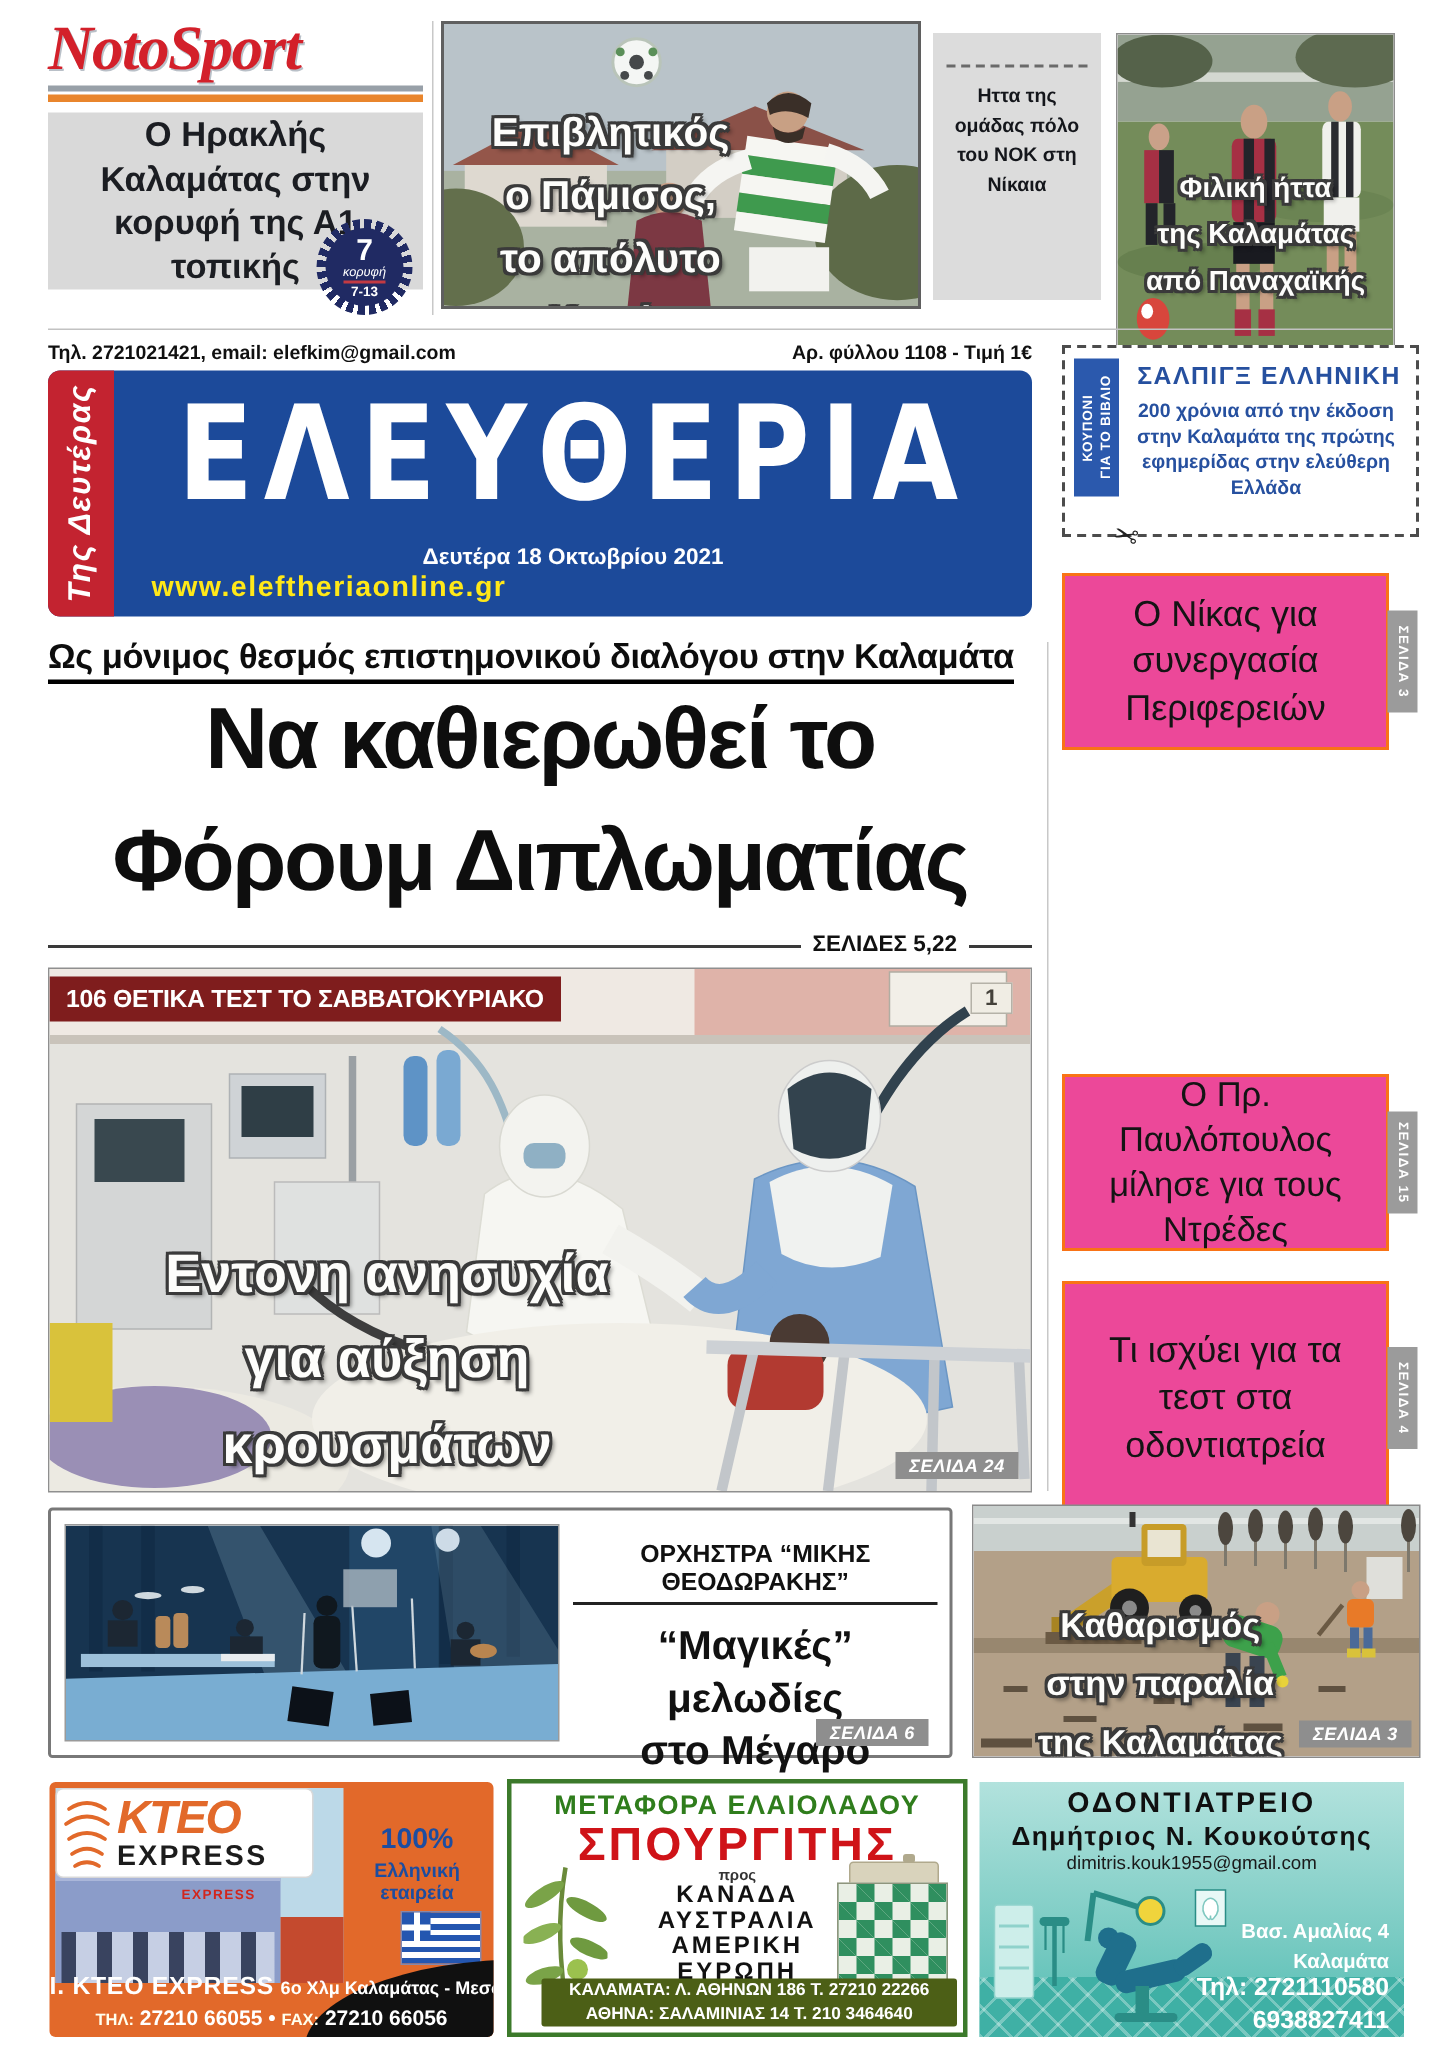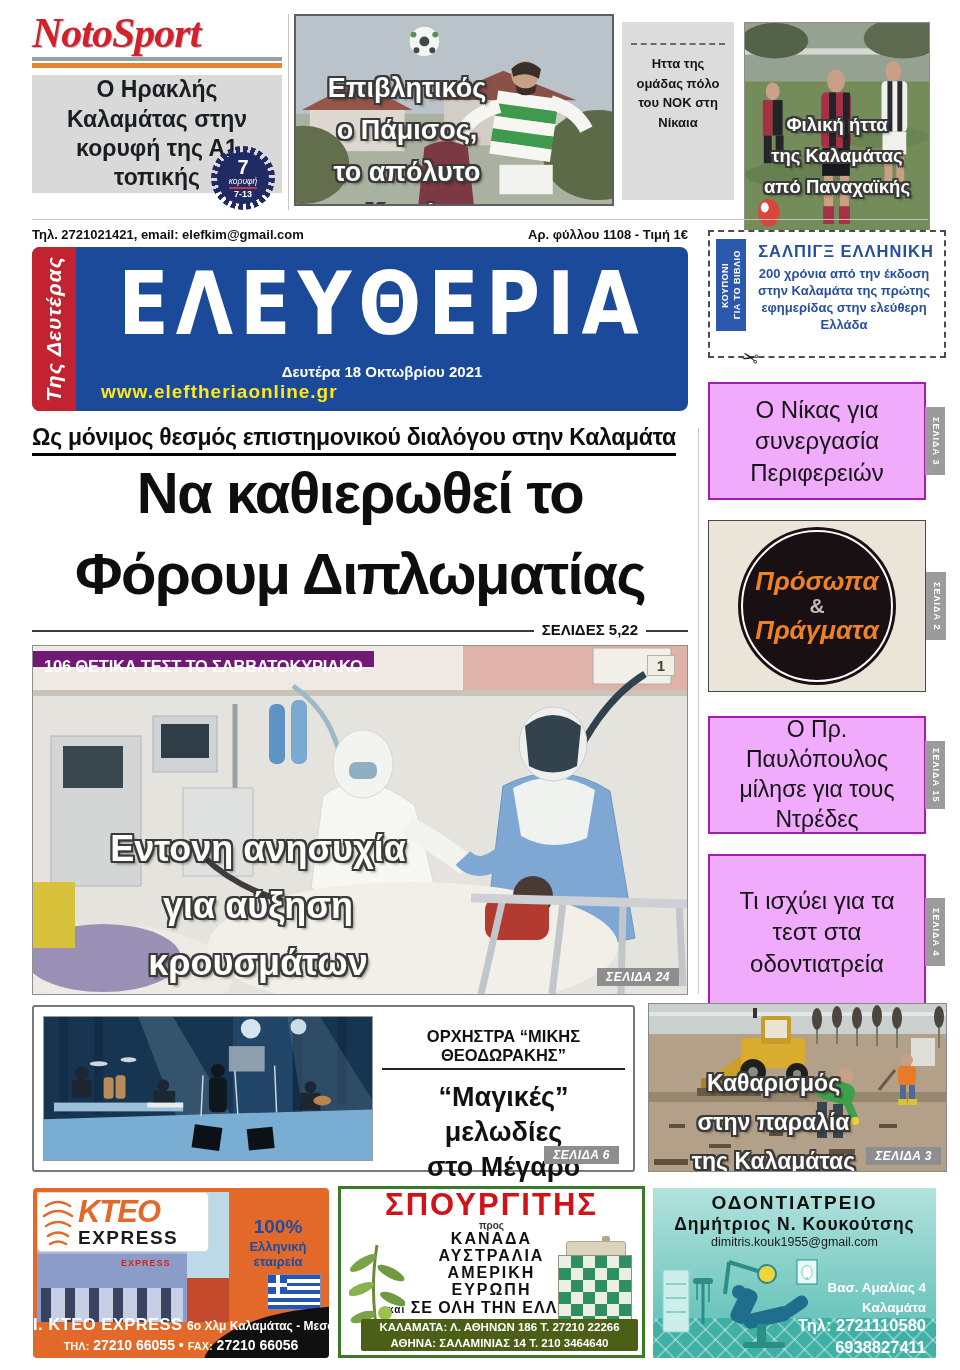--- a/index.html
+++ b/index.html
@@ -58,21 +58,21 @@
   #coupon-strip{left:6px;top:7px;width:30px;height:92px;background:#2b59ad;display:flex;
                 align-items:center;justify-content:center;gap:2px;}
   .coupon-strip-line{color:#fff;font-weight:bold;font-size:9px;letter-spacing:.5px;}
   #coupon-title{margin:10px 4px 0 42px;text-align:center;font-weight:bold;font-size:16.5px;
                 color:#26509f;letter-spacing:1px;}
   #coupon-body{margin:4px 8px 0 42px;text-align:center;font-weight:bold;font-size:13px;
                line-height:1.32;color:#26509f;}
   #scissors{left:32px;bottom:-14px;font-size:20px;color:#222;transform:scaleX(-1) rotate(-14deg);}
   
   #vdiv-main{left:698px;top:428px;height:566px;width:1px;}
-  .sb-box{left:708px;width:218px;background:#f0abfc;border:2px solid #a21caf;box-sizing:border-box;
+  .sb-box{left:708px;width:218px;background:#ec4899;border:2px solid #f97316;box-sizing:border-box;
           display:flex;align-items:center;justify-content:center;text-align:center;
           font-size:24px;color:#141414;line-height:1.3;padding:4px 10px;}
   #sb-nikas{top:382px;height:118px;}
   #sb-prosopa{top:520px;height:172px;background:#eae5d8;border:1px solid #4a4a4a;}
   #sb-pavlopoulos{top:716px;height:118px;font-size:23px;}
   #sb-tests{top:854px;height:156px;}
   .ptab{position:absolute;right:-21px;top:50%;transform:translateY(-50%);width:20px;height:68px;
         background:#9b9b9b;color:#fff;writing-mode:vertical-rl;font-size:9px;font-weight:bold;
         letter-spacing:1px;display:flex;align-items:center;justify-content:center;}
   #pp-circle{width:148px;height:148px;border-radius:50%;background:#181013;border:2px solid #fff;
@@ -82,21 +82,21 @@
   .pp-amp{font-weight:bold;font-size:21px;color:#bdbdbd;}
   
   #kicker{left:32px;top:424px;font-size:23px;font-weight:bold;color:#0d0d0d;
           border-bottom:3px solid #000;padding-bottom:2px;letter-spacing:-.3px;}
   #headline{left:32px;top:452px;width:656px;text-align:center;font-weight:bold;font-size:58px;
             letter-spacing:-1.5px;line-height:1.4;color:#0e0e0e;}
   #pages-row{left:32px;top:630px;width:656px;border-top:2px solid #3a3a3a;}
   #pages-label{right:42px;top:-11px;background:#fff;padding:0 8px;font-size:15px;font-weight:bold;color:#111;}
   
   #covid{left:32px;top:645px;width:656px;height:350px;border:1px solid #8f8f8f;}
-  #covid-banner{left:0;top:5px;height:16px;background:#701a75;color:#fff;font-weight:bold;
+  #covid-banner{left:0;top:5px;height:30px;background:#7f1d1d;color:#fff;font-weight:bold;
                 font-size:16.5px;line-height:30px;padding:0 11px;letter-spacing:-.2px;}
   #room-no{right:12px;top:9px;font-size:15px;font-weight:bold;color:#44413a;background:#f0ede4;
            padding:1px 9px;border:1px solid #b5b2a8;}
   #covid-caption{left:10px;top:175px;width:430px;text-align:center;font-size:36px;line-height:1.58;}
   .pbadge{background:#8e8e8e;color:#fff;font-size:12px;font-weight:bold;font-style:italic;
           padding:2px 9px;letter-spacing:.5px;}
   #covid-badge{right:8px;bottom:8px;}
   
   #concert-box{left:32px;top:1005px;width:603px;height:167px;border:2px solid #787878;border-radius:3px;box-sizing:border-box;}
   #concert-photo{left:9px;top:9px;width:330px;height:145px;border:1px solid #9a9a9a;}
@@ -297,28 +297,20 @@
     <span class="abs" id="scissors">✂</span>
   </div>
 
   <div class="abs vdiv" id="vdiv-main"></div>
 
   <div class="abs sb-box" id="sb-nikas">
     <span>Ο Νίκας για συνεργασία Περιφερειών</span>
     <span class="ptab">ΣΕΛΙΔΑ 3</span>
   </div>
 
-  <div class="abs sb-box" id="sb-prosopa">
-    <div id="pp-circle">
-      <span class="pp-line">Πρόσωπα</span>
-      <span class="pp-amp">&amp;</span>
-      <span class="pp-line">Πράγματα</span>
-    </div>
-    <span class="ptab">ΣΕΛΙΔΑ 2</span>
-  </div>
 
   <div class="abs sb-box" id="sb-pavlopoulos">
     <span>Ο Πρ. Παυλόπουλος μίλησε για τους Ντρέδες</span>
     <span class="ptab">ΣΕΛΙΔΑ 15</span>
   </div>
 
   <div class="abs sb-box" id="sb-tests">
     <span>Τι ισχύει για τα τεστ στα οδοντιατρεία</span>
     <span class="ptab">ΣΕΛΙΔΑ 4</span>
   </div>
@@ -530,20 +522,21 @@
     <div class="abs" id="kteo-f2">
       <span class="kteo-lab">ΤΗΛ:</span>
       <span>27210 66055</span>
       <span>•</span>
       <span class="kteo-lab">FAX:</span>
       <span>27210 66056</span>
     </div>
   </div>
 
   <div class="abs" id="ad-oil">
+    <div id="oil-title">ΜΕΤΑΦΟΡΑ ΕΛΑΙΟΛΑΔΟΥ</div>
     <div id="oil-brand">ΣΠΟΥΡΓΙΤΗΣ</div>
     <div id="oil-pros">προς</div>
     <div class="oil-dest">ΚΑΝΑΔΑ</div>
     <div class="oil-dest">ΑΥΣΤΡΑΛΙΑ</div>
     <div class="oil-dest">ΑΜΕΡΙΚΗ</div>
     <div class="oil-dest">ΕΥΡΩΠΗ</div>
     <div id="oil-greece">
       <span class="oil-kai">και</span>
       <span>ΣΕ ΟΛΗ ΤΗΝ ΕΛΛΑΔΑ</span>
     </div>

